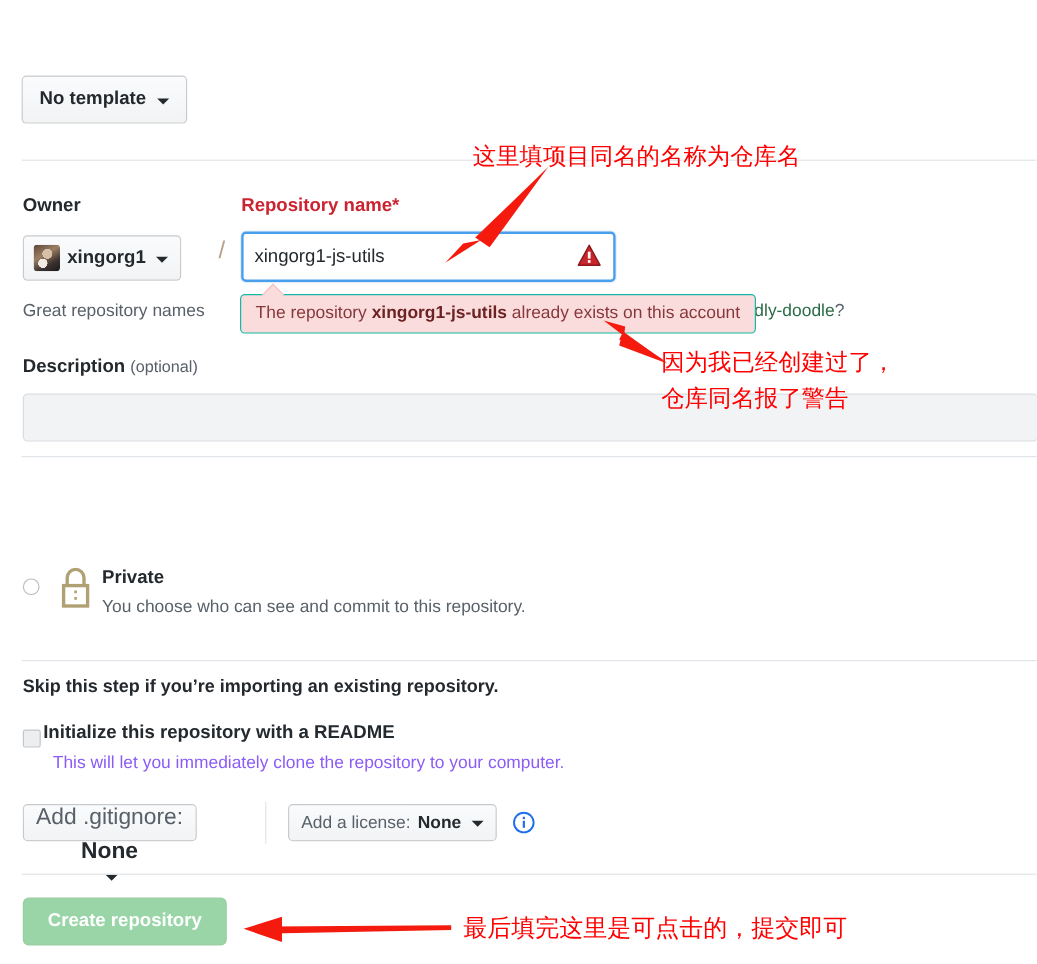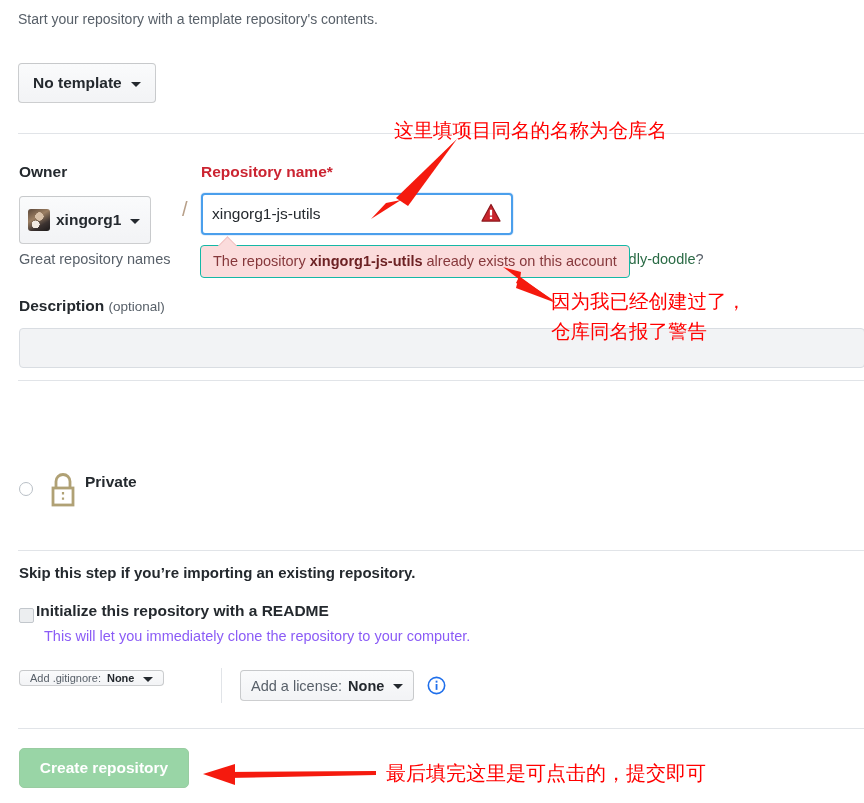--- a/index.html
+++ b/index.html
@@ -95,21 +95,21 @@
     position: absolute;
     left: 201px; top: 163px;
     font-size: 15.5px; font-weight: bold;
     color: #cb2431;
   }
   .lbl-repo .star { color: #cb2431; }
 
   .owner-btn {
     position: absolute;
     left: 19px; top: 196px;
-    height: 48px;
+    height: 38px;
     padding: 0 10px 0 8px;
     font-size: 15.5px;
   }
   .avatar {
     width: 22px; height: 22px;
     border-radius: 3px;
     background:
       radial-gradient(circle at 52% 34%, #d8c0a8 0 22%, transparent 23%),
       radial-gradient(circle at 35% 70%, #f2eae2 0 18%, transparent 19%),
       linear-gradient(150deg,#5a4638 0%,#9c7f63 38%,#3b3230 70%,#1d1a1a 100%);
@@ -274,25 +274,26 @@
     position: absolute;
     left: 44px; top: 628px;
     font-size: 14.5px;
     color: #8b5cf6;
   }
 
   
   .btn-gitignore {
     position: absolute;
     left: 19px; top: 670px;
-    height: 16px;
+    height: 31px;
     padding: 0 10px;
-    font-size: 11px;
+    font-size: 19px;
     font-weight: normal;
     color: #586069;
+    flex-direction: column;
   }
   .btn-license {
     position: absolute;
     left: 240px; top: 670px;
     height: 31px;
     padding: 0 10px;
     font-size: 14.5px;
     font-weight: normal;
     color: #586069;
   }
@@ -346,21 +347,20 @@
     width: 864px; height: 803px;
     pointer-events: none;
   }
 </style>
 </head>
 <body>
 
 <div id="page">
 
   <div class="tpl-block">
-    <div class="sect-sub">Start your repository with a template repository's contents.</div>
   </div>
 
   <button class="btn btn-template">
     <span>No template</span>
     <span class="caret"></span>
   </button>
 
   <div class="rule r1"></div>
 
   <div class="lbl-owner">Owner</div>
@@ -403,20 +403,21 @@
 
 
   <div class="vis private" style="width:620px;height:52px">
     <span class="radio"></span>
     <svg class="vis-icon" viewBox="0 0 32 34">
       <path d="M9 15 V8.5 A7 7 0 0 1 23 8.5 V15" fill="none" stroke="#b0a175" stroke-width="2.8"></path>
       <rect x="6" y="15" width="20" height="17" fill="none" stroke="#b0a175" stroke-width="2.8"></rect>
       <path d="M16 19 V28" stroke="#b0a175" stroke-width="2.2" stroke-dasharray="2.4 3"></path>
     </svg>
     <div class="vis-title">Private</div>
+    <div class="vis-desc">You choose who can see and commit to this repository.</div>
   </div>
 
   <div class="rule r3"></div>
 
   <div class="skip-line">Skip this step if you’re importing an existing repository.</div>
 
   <span class="chk"></span>
   <div class="readme-title">Initialize this repository with a README</div>
   <div class="readme-desc">This will let you immediately clone the repository to your computer.</div>
 

